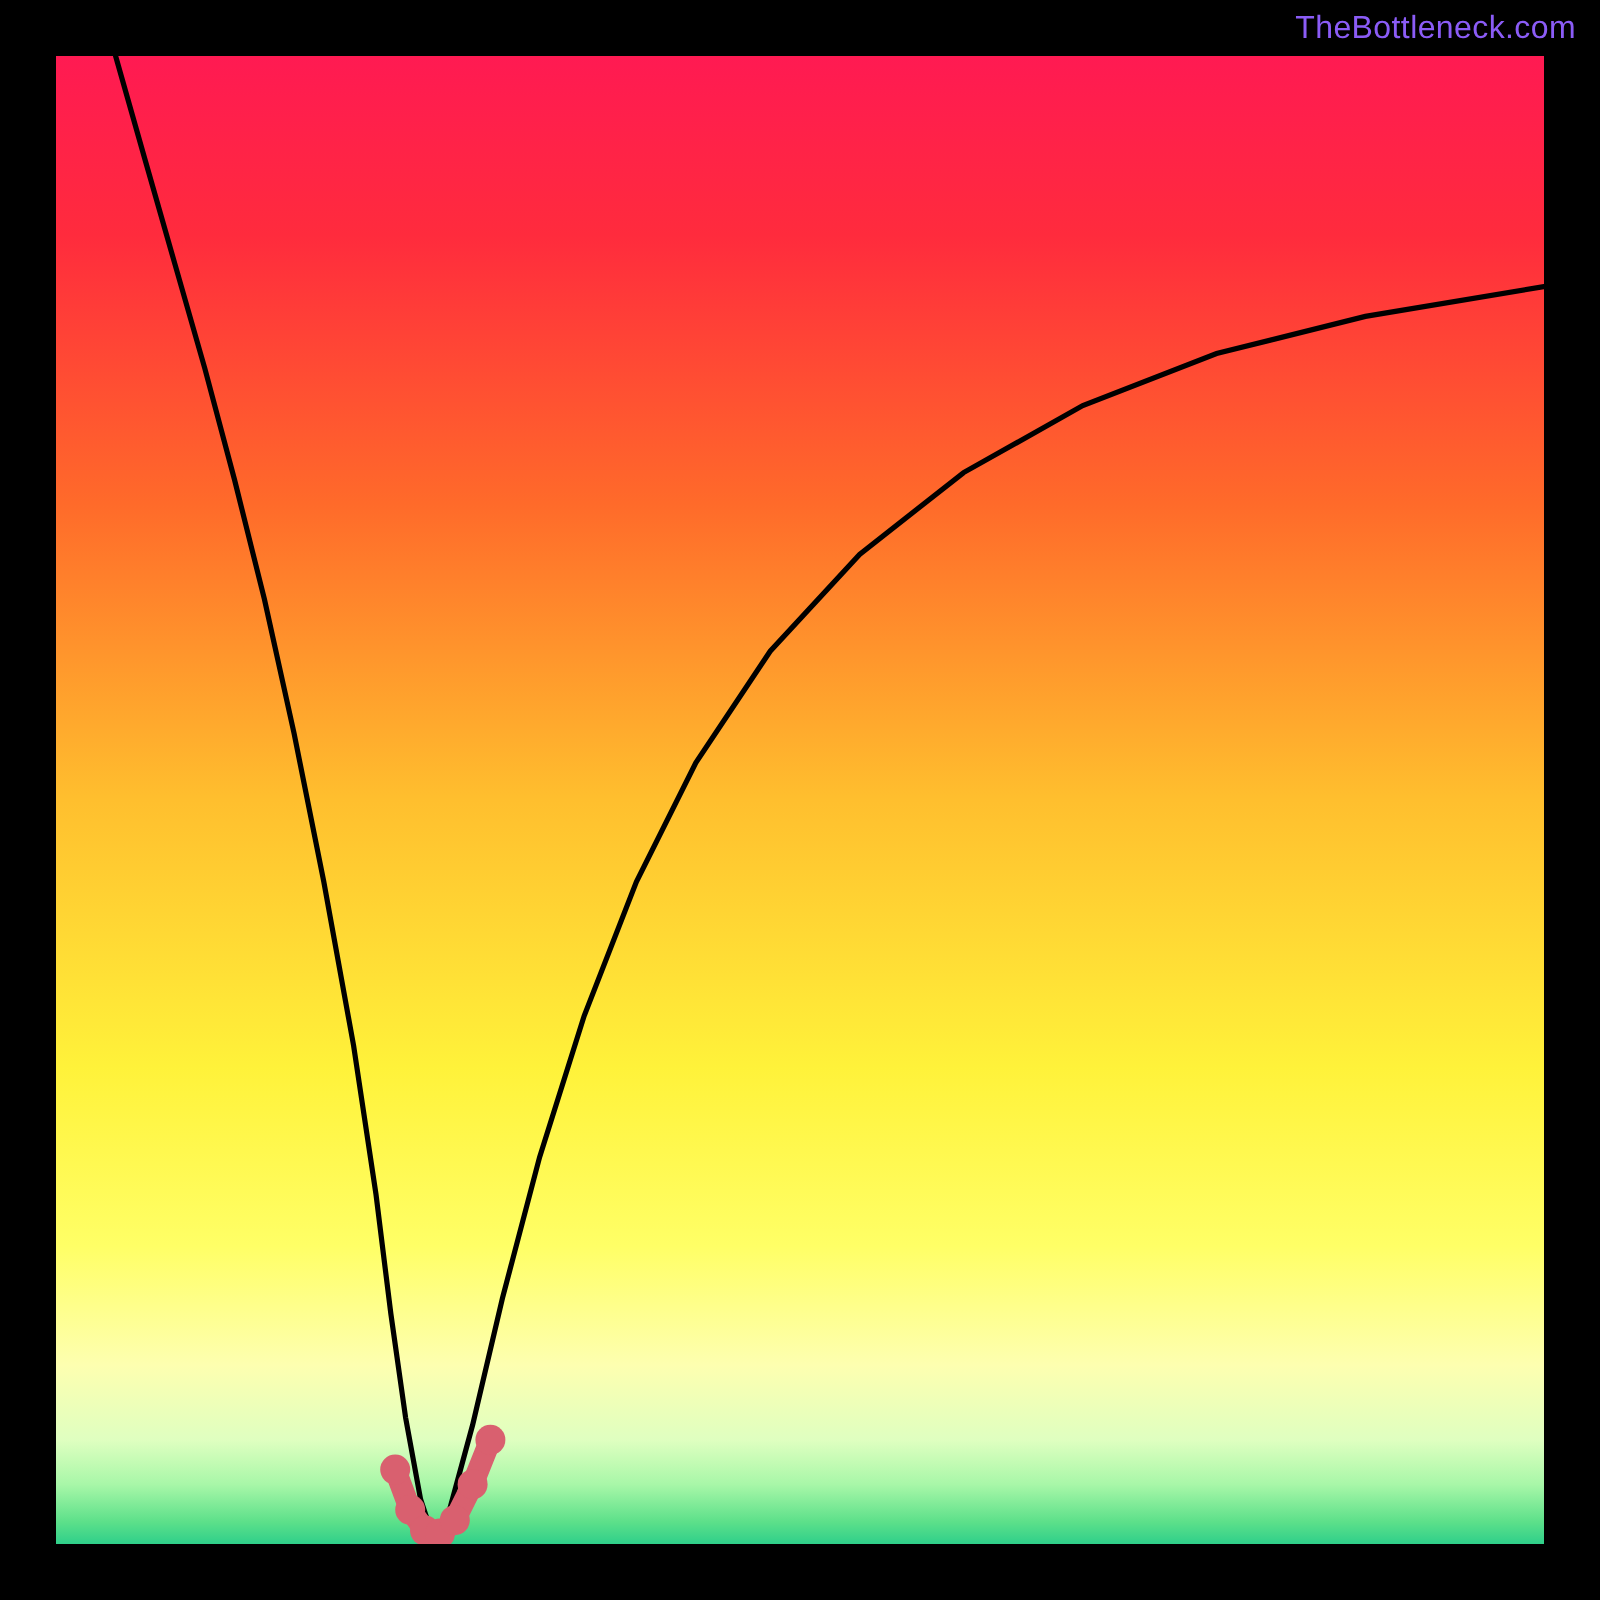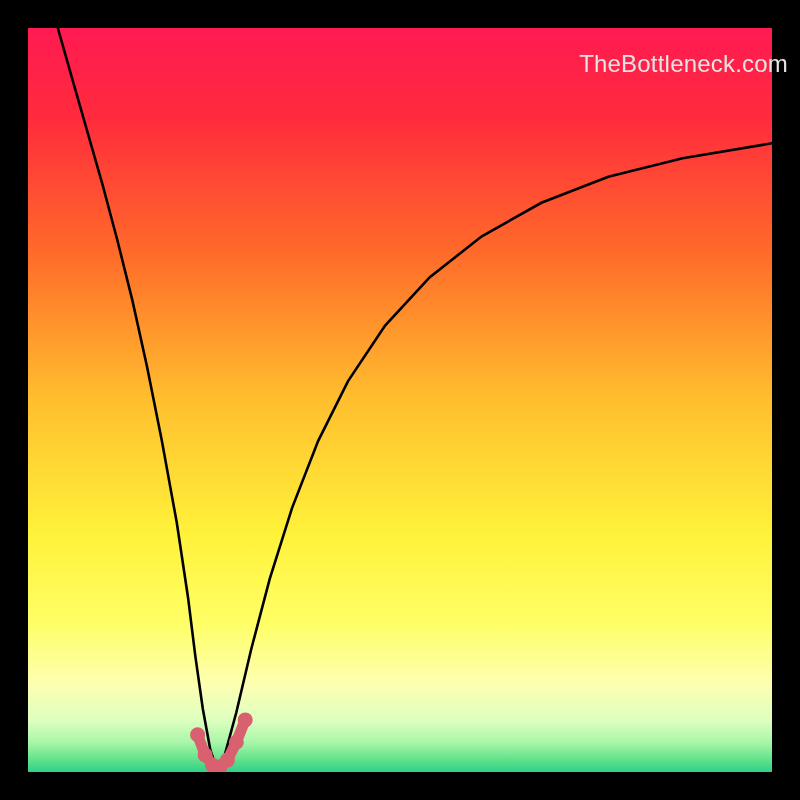--- a/index.html
+++ b/index.html
@@ -23,25 +23,24 @@
     position: absolute;
     left: 0;
     top: 0;
     width: 744px;
     height: 744px;
   }
   .watermark {
     position: absolute;
     top: 6px;
     right: 12px;
-    color: #e5e5e5;
-    font-size: 24px;
+    color: #8b5cf6;
+    font-size: 16px;
     font-weight: 500;
     letter-spacing: 0.2px;
-    margin-top: 44px;
   }
 </style>
 </head>
 <body>
 
 <div class="frame">
   <svg class="plot" viewBox="0 0 744 744" preserveAspectRatio="none">
     <defs>
       <linearGradient id="bg-grad" x1="0" y1="0" x2="0" y2="1">
           <stop offset="0.0%" stop-color="#ff1a52"></stop>

